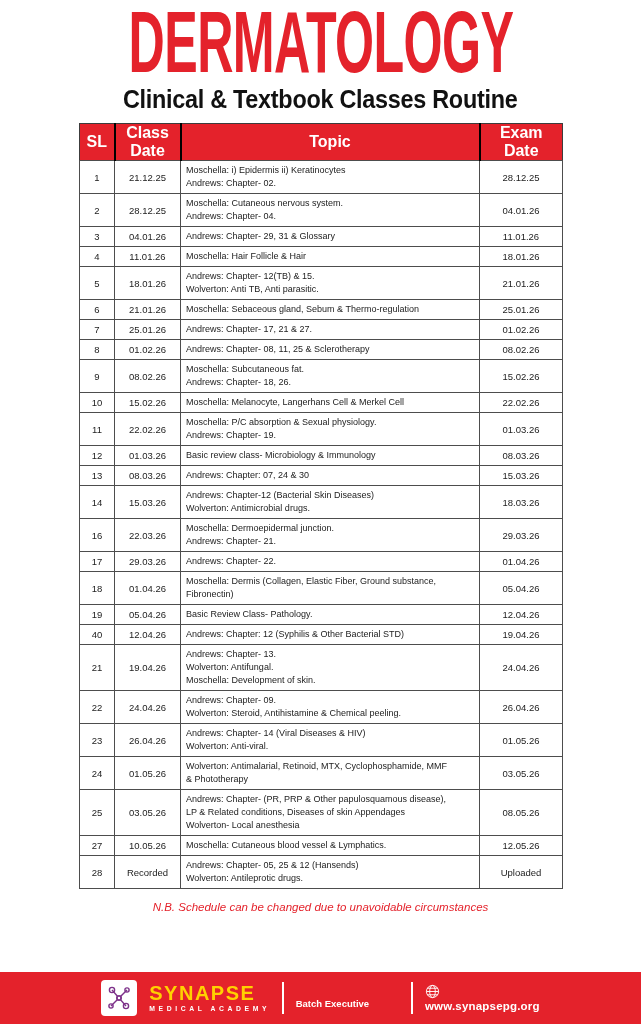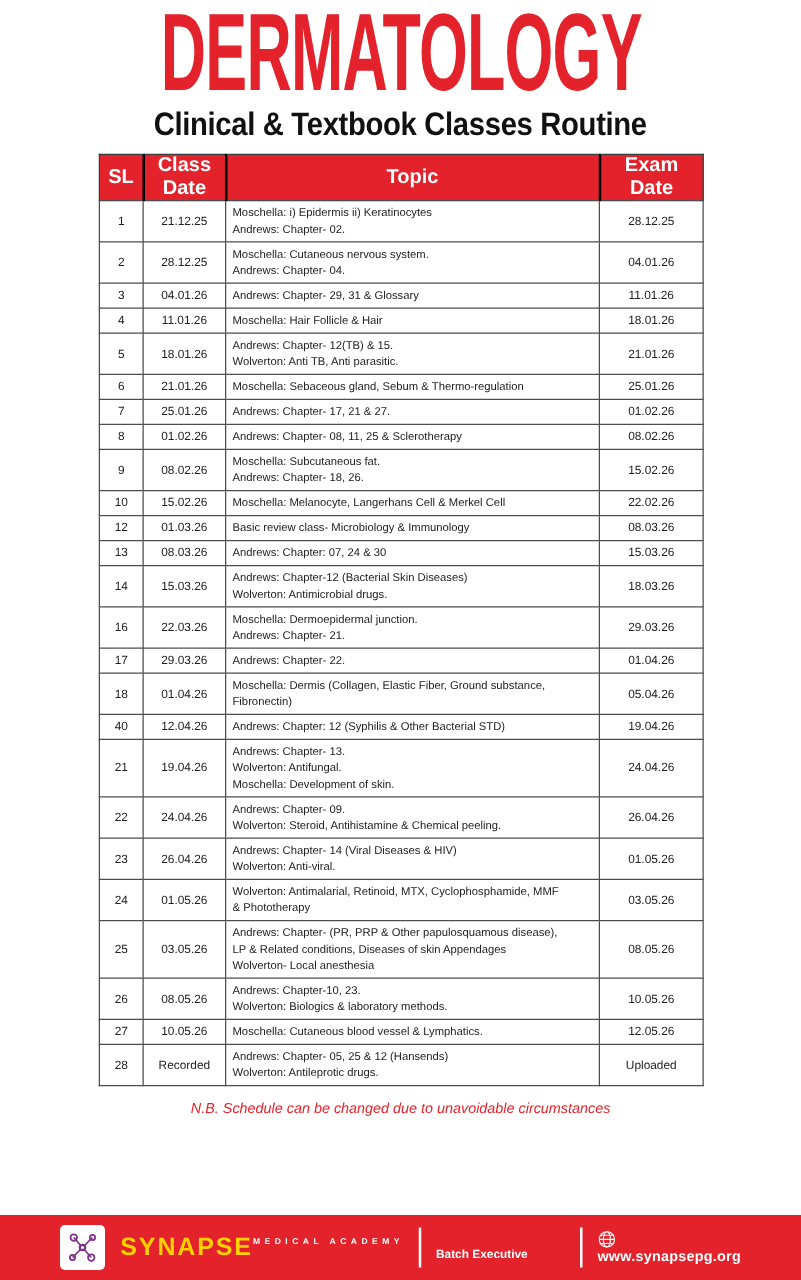--- a/index.html
+++ b/index.html
@@ -53,21 +53,21 @@
   
   .footer {
     position:absolute; left:0; bottom:0; width:641px; height:52px;
     background:var(--red);
     display:flex; align-items:center; justify-content:center; gap:12px;
   }
   .logo-box {
     width:36px; height:36px; background:#fff; border-radius:4px;
     display:flex; align-items:center; justify-content:center; flex:0 0 auto;
   }
-  .logo-text { display:flex; flex-direction:row; line-height:1; }
+  .logo-text { display:flex; flex-direction:column; line-height:1; }
   .logo-name {
     color:var(--yellow); font-size:20px; font-weight:800; letter-spacing:1.5px;
     white-space:nowrap;
   }
   .logo-tagline {
     color:#fff; font-size:6.8px; font-weight:700; letter-spacing:3.6px;
     margin-top:3px; white-space:nowrap;
   }
   .v-div { width:1.6px; height:32px; background:#fff; flex:0 0 auto; }
   .contact { display:flex; flex-direction:column; line-height:1; }
@@ -172,20 +172,27 @@
           <td class="c-exam">15.02.26</td>
         </tr>
 
         <tr>
           <td class="c-sl">10</td>
           <td class="c-date">15.02.26</td>
           <td class="c-topic">Moschella: Melanocyte, Langerhans Cell &amp; Merkel Cell</td>
           <td class="c-exam">22.02.26</td>
         </tr>
 
+        <tr>
+          <td class="c-sl">11</td>
+          <td class="c-date">22.02.26</td>
+          <td class="c-topic">Moschella: P/C absorption &amp; Sexual physiology.
+Andrews: Chapter- 19.</td>
+          <td class="c-exam">01.03.26</td>
+        </tr>
 
         <tr>
           <td class="c-sl">12</td>
           <td class="c-date">01.03.26</td>
           <td class="c-topic">Basic review class- Microbiology &amp; Immunology</td>
           <td class="c-exam">08.03.26</td>
         </tr>
 
         <tr>
           <td class="c-sl">13</td>
@@ -219,20 +226,26 @@
         </tr>
 
         <tr>
           <td class="c-sl">18</td>
           <td class="c-date">01.04.26</td>
           <td class="c-topic">Moschella: Dermis (Collagen, Elastic Fiber, Ground substance,
 Fibronectin)</td>
           <td class="c-exam">05.04.26</td>
         </tr>
 
+        <tr>
+          <td class="c-sl">19</td>
+          <td class="c-date">05.04.26</td>
+          <td class="c-topic">Basic Review Class- Pathology.</td>
+          <td class="c-exam">12.04.26</td>
+        </tr>
 
         <tr>
           <td class="c-sl">40</td>
           <td class="c-date">12.04.26</td>
           <td class="c-topic">Andrews: Chapter: 12 (Syphilis &amp; Other Bacterial STD)</td>
           <td class="c-exam">19.04.26</td>
         </tr>
 
         <tr>
           <td class="c-sl">21</td>
@@ -269,27 +282,20 @@
 
         <tr>
           <td class="c-sl">25</td>
           <td class="c-date">03.05.26</td>
           <td class="c-topic">Andrews: Chapter-  (PR, PRP &amp; Other papulosquamous disease),
 LP &amp; Related conditions, Diseases of skin Appendages
 Wolverton- Local anesthesia</td>
           <td class="c-exam">08.05.26</td>
         </tr>
 
-        <tr>
-          <td class="c-sl">26</td>
-          <td class="c-date">08.05.26</td>
-          <td class="c-topic">Andrews: Chapter-10, 23.
-Wolverton: Biologics &amp; laboratory methods.</td>
-          <td class="c-exam">10.05.26</td>
-        </tr>
 
         <tr>
           <td class="c-sl">27</td>
           <td class="c-date">10.05.26</td>
           <td class="c-topic">Moschella: Cutaneous blood vessel &amp; Lymphatics.</td>
           <td class="c-exam">12.05.26</td>
         </tr>
 
         <tr>
           <td class="c-sl">28</td>

